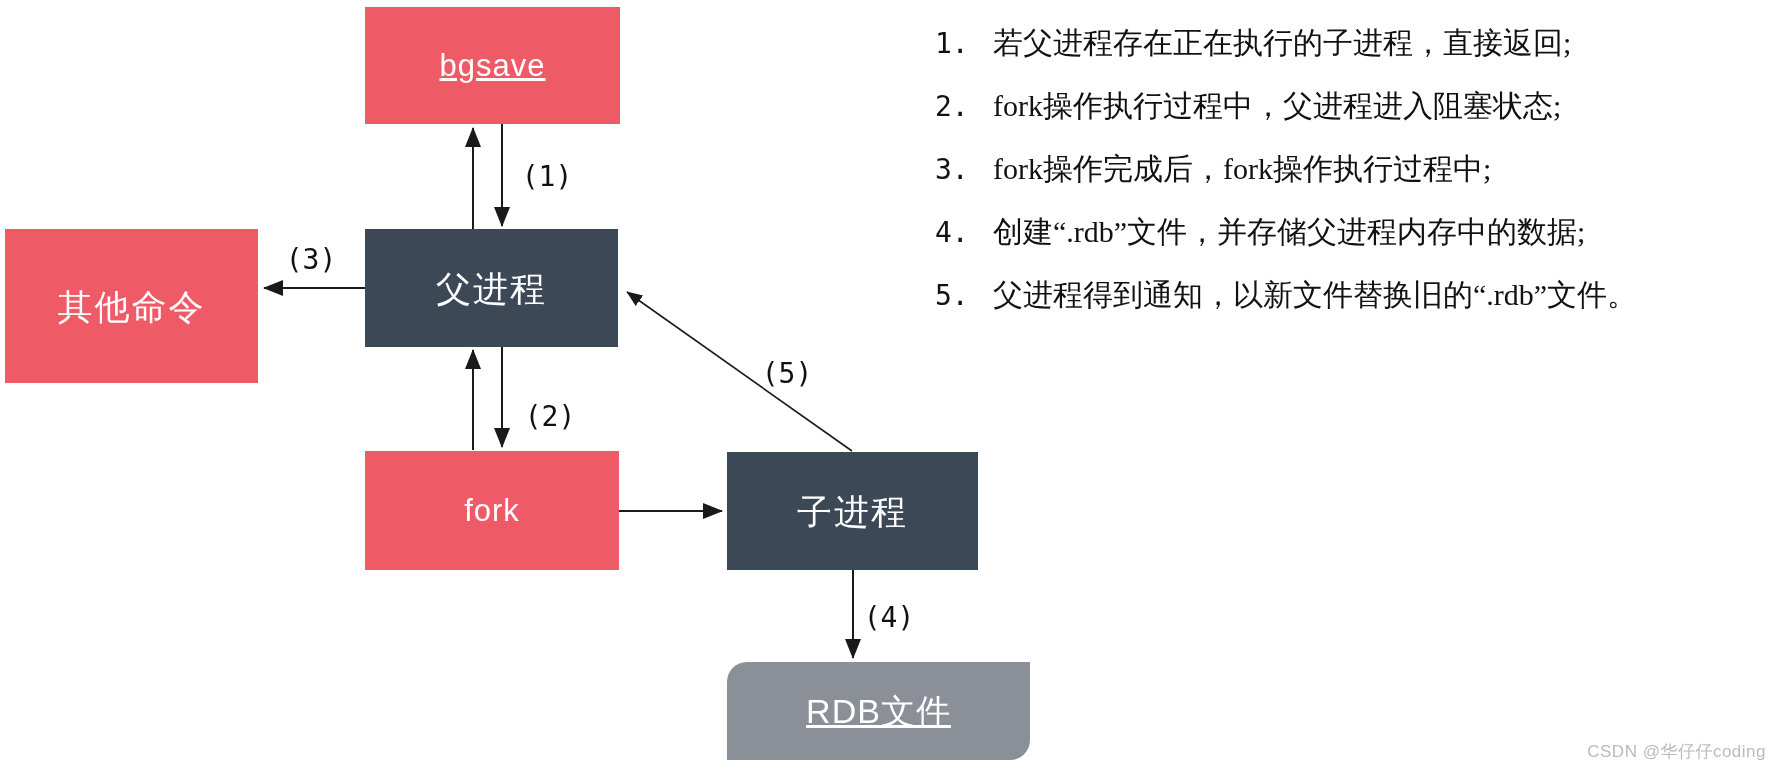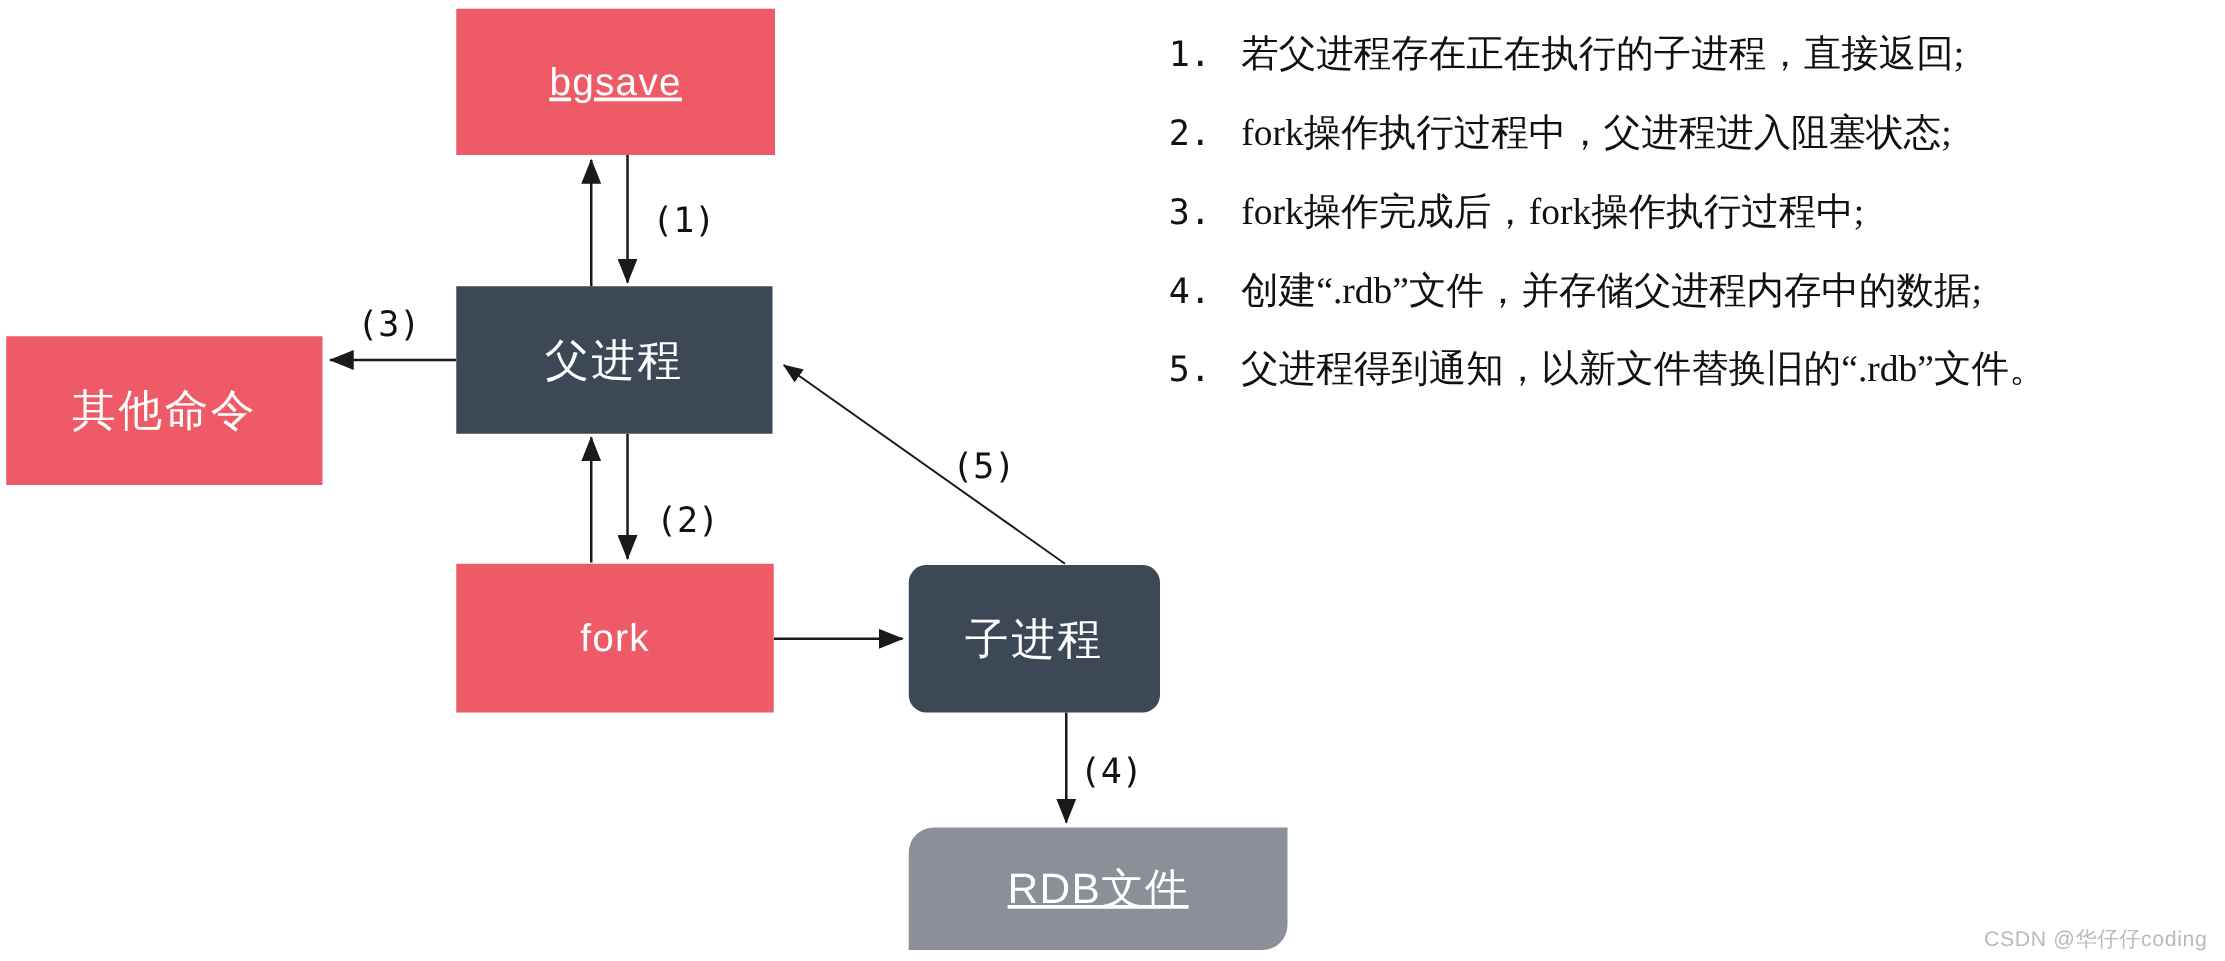--- a/index.html
+++ b/index.html
@@ -72,33 +72,33 @@
     <line x1="502" y1="347" x2="502" y2="447" stroke="#1a1a1a" stroke-width="2" marker-end="url(#ah)"></line>
     <line x1="619" y1="511" x2="722" y2="511" stroke="#1a1a1a" stroke-width="2" marker-end="url(#ah)"></line>
     <line x1="853" y1="570" x2="853" y2="658" stroke="#1a1a1a" stroke-width="2" marker-end="url(#ah)"></line>
     <line x1="852" y1="451" x2="627" y2="292" stroke="#1a1a1a" stroke-width="1.6" marker-end="url(#ah)"></line>
   </svg>
 
   <div class="box box-red latin-label" style="left:365px;top:7px;width:255px;height:117px;text-decoration:underline;">
     <span>bgsave</span>
   </div>
 
-  <div class="box box-red cjk-label" style="left:5px;top:229px;width:253px;height:119px;margin-top:40px;">
+  <div class="box box-red cjk-label" style="left:5px;top:229px;width:253px;height:154px;">
     <span>其他命令</span>
   </div>
 
   <div class="box box-navy cjk-label" style="left:365px;top:229px;width:253px;height:118px;">
     <span>父进程</span>
   </div>
 
   <div class="box box-red latin-label" style="left:365px;top:451px;width:254px;height:119px;align-items:center;">
     <span>fork</span>
   </div>
 
-  <div class="box box-navy cjk-label" style="left:727px;top:452px;width:201px;height:118px;border-radius:14px;">
+  <div class="box box-navy cjk-label" style="left:727px;top:452px;width:251px;height:118px;">
     <span>子进程</span>
   </div>
 
   <div class="box box-gray rdb-label" style="left:727px;top:662px;width:303px;height:98px;text-decoration:underline;">
     <span>RDB文件</span>
   </div>
 
   <div class="edge-label" style="left:547px;top:176px;">(1)</div>
   <div class="edge-label" style="left:550px;top:416px;">(2)</div>
   <div class="edge-label" style="left:311px;top:259px;">(3)</div>

